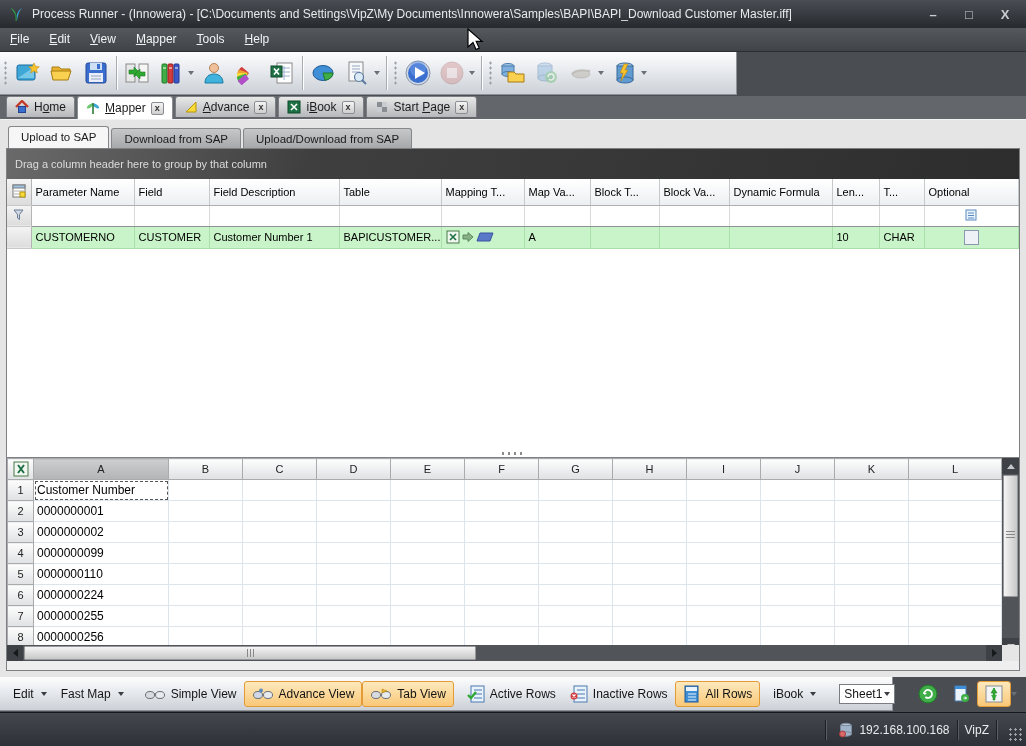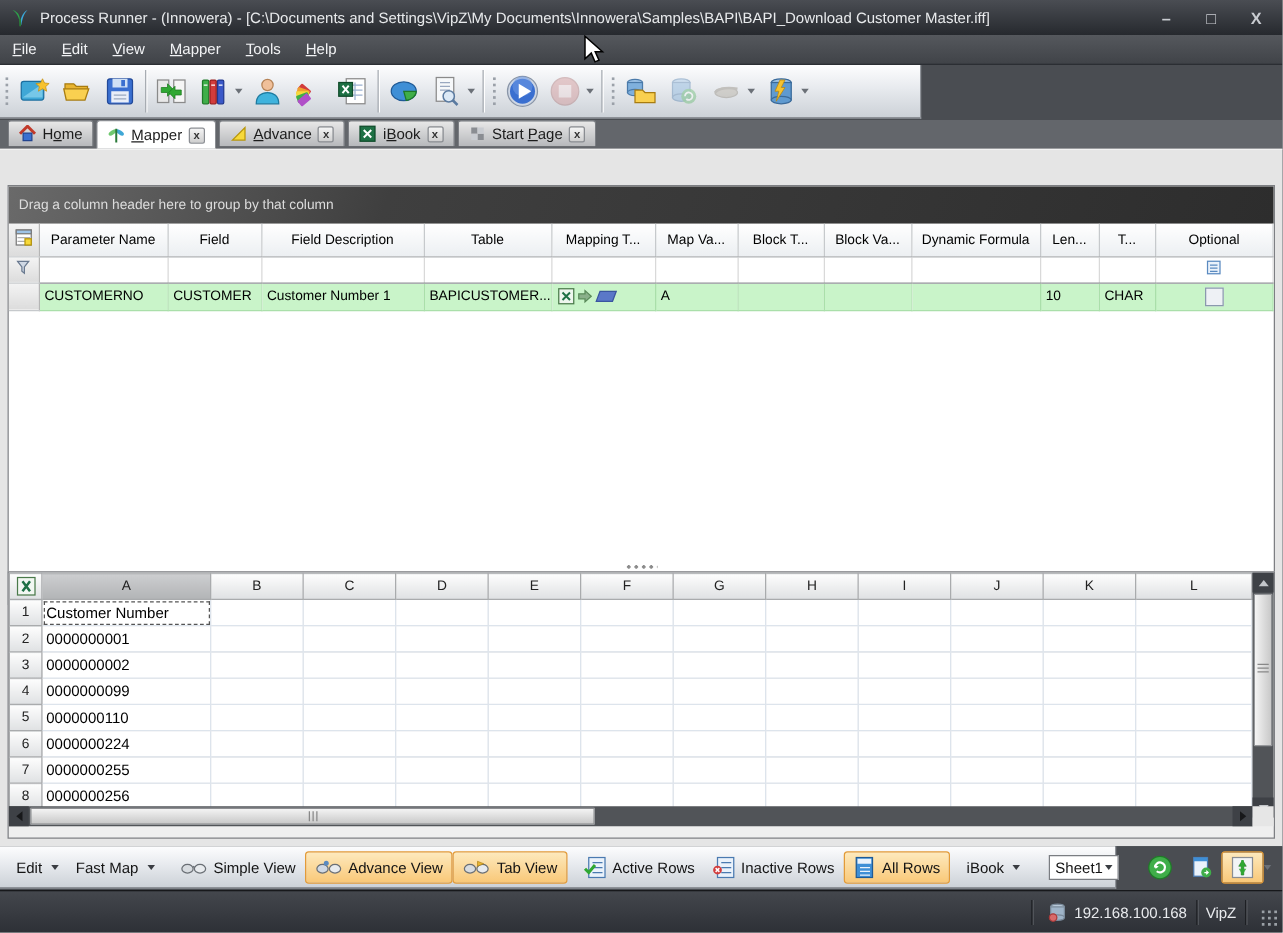--- a/index.html
+++ b/index.html
@@ -58,21 +58,21 @@
   .subtab.active{background:#f6f6f6;height:22px;}
   
   .gridpanel{position:absolute;top:28px;left:6px;width:1014px;height:336px;
     background:#fff;border:1px solid #7d7f83;box-sizing:border-box;overflow:hidden;}
   .groupband{height:30px;background:linear-gradient(110deg,#6a6a6a,#3f3f3f 30%,#2d2d2d);
     color:#dcdcdc;font-size:11px;display:flex;align-items:center;padding-left:8px;}
   table.grid{border-collapse:collapse;table-layout:fixed;width:100%;background:#fff;}
   table.grid th,table.grid td{font-size:11px;font-weight:normal;text-align:left;
     padding:0 4px;height:22px;overflow:hidden;white-space:nowrap;box-sizing:border-box;}
   table.grid thead th{background:linear-gradient(#ffffff,#eceff2);border-right:1px solid #c6c9cc;
-    border-bottom:1px solid #aeb1b4;height:26px;color:#000;text-align:center;}
+    border-bottom:1px solid #aeb1b4;height:26px;color:#000;}
   table.grid .ind{background:linear-gradient(#f4f4f4,#dcdcdc);border-right:1px solid #b5b5b5;
     border-bottom:1px solid #c6c9cc;text-align:center;padding:0;}
   table.grid td{border-right:1px solid #d9d9d9;border-bottom:1px solid #d9d9d9;color:#000;}
   tr.filter td{border-bottom:1px solid #8f9296;height:21px;}
   tr.green td{background:#c9f4c9;border-right-color:#aadfaa;border-bottom-color:#aadfaa;}
   .num{text-align:right;}
   .cb{width:13px;height:13px;margin:0 auto;border:1px solid #8a99ad;background:#fdfdfd;
     display:flex;align-items:center;justify-content:center;}
   .cb.unchecked{background:#eef1f5;}
   .mapicons{display:flex;align-items:center;gap:2px;}
@@ -352,20 +352,25 @@
       <rect x="7" y="2" width="5" height="5" fill="#c9ccd1"></rect>
         <rect x="2" y="7" width="5" height="5" fill="#c9ccd1"></rect>
     </svg>
     <span class="lbl"><span>Start </span><u>P</u><span>age</span></span>
     <span class="x">x</span>
   </div>
 </div>
 
 <div class="content">
 
+  <div class="subtabs">
+    <div class="subtab active">Upload to SAP</div>
+    <div class="subtab">Download from SAP</div>
+    <div class="subtab">Upload/Download from SAP</div>
+  </div>
 
   <div class="gridpanel">
     <div class="groupband">Drag a column header here to group by that column</div>
     <table class="grid" id="grid-table">
         <colgroup>
           <col style="width: 24px;">
           <col style="width: 103px;">
           <col style="width: 75px;">
           <col style="width: 130px;">
           <col style="width: 102px;">

